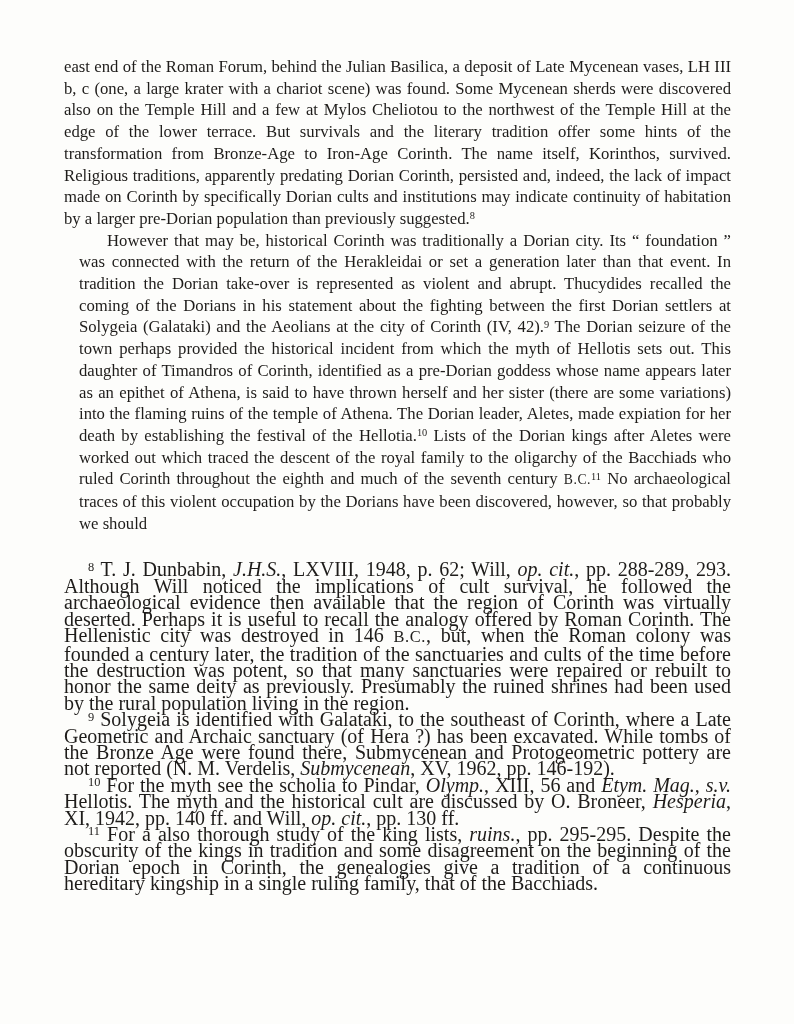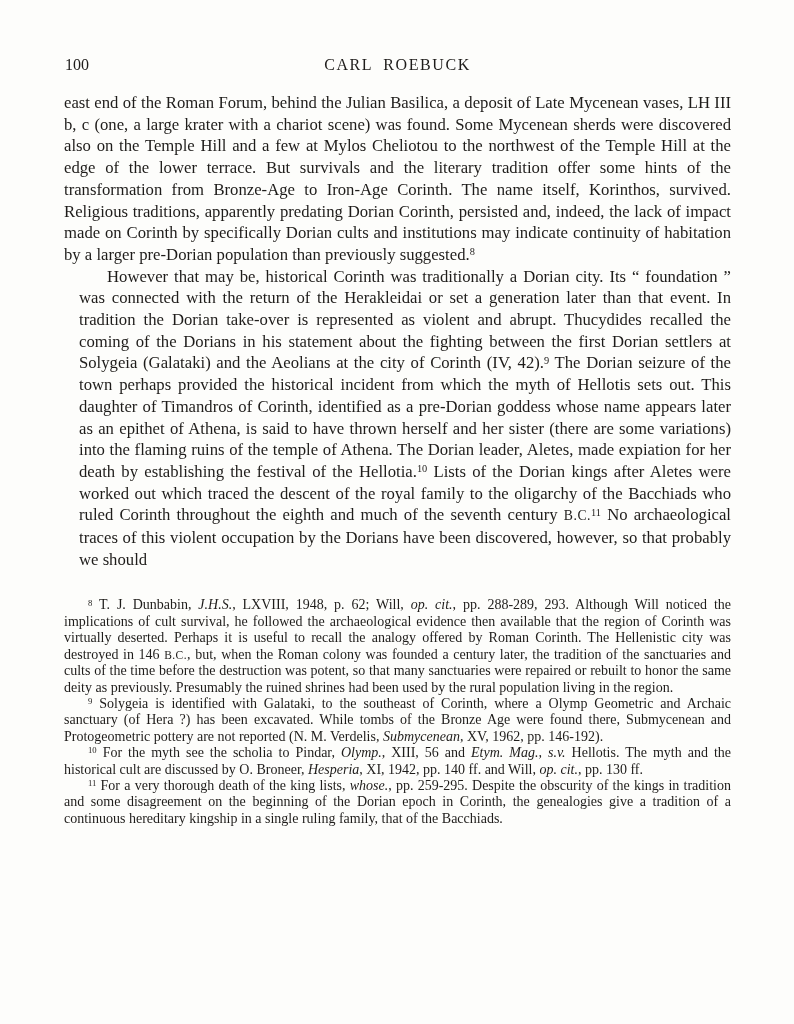--- a/index.html
+++ b/index.html
@@ -42,21 +42,21 @@
   }
   .body-text p {
     margin: 0;
   }
   .body-text p.indent {
     text-indent: 28px;
     margin-left: 15px;
   }
   .footnotes {
     margin-top: 27px;
-    font-size: 14px;
+    font-size: 20px;
     line-height: 16.4px;
     text-align: justify;
   }
   .footnotes p {
     margin: 0;
     text-indent: 24px;
   }
   .it { font-style: italic; }
   .sc { font-size: 0.82em; letter-spacing: 0.04em; }
   sup.fnref {
@@ -64,29 +64,25 @@
     vertical-align: baseline;
     position: relative;
     top: -0.45em;
     line-height: 0;
   }
 </style>
 </head>
 <body>
 
 <div class="page">
-  <header class="running-header">
-    <span class="page-number">100</span>
-    <span class="running-head">CARL ROEBUCK</span>
-  </header>
 
   <main class="body-text">
       <p><span>east end of the Roman Forum, behind the Julian Basilica, a deposit of Late Mycenean vases, LH III b, c (one, a large krater with a chariot scene) was found.  Some Mycenean sherds were discovered also on the Temple Hill and a few at Mylos Cheliotou to the northwest of the Temple Hill at the edge of the lower terrace.  But survivals and the literary tradition offer some hints of the transformation from Bronze-Age to Iron-Age Corinth.  The name itself, Korinthos, survived.  Religious traditions, apparently predating Dorian Corinth, persisted and, indeed, the lack of impact made on Corinth by specifically Dorian cults and institutions may indicate continuity of habitation by a larger pre-Dorian population than previously suggested.</span><sup class="fnref">8</sup></p>
       <p class="indent"><span>However that may be, historical Corinth was traditionally a Dorian city.  Its “ foundation ” was connected with the return of the Herakleidai or set a generation later than that event.  In tradition the Dorian take-over is represented as violent and abrupt.  Thucydides recalled the coming of the Dorians in his statement about the fighting between the first Dorian settlers at Solygeia (Galataki) and the Aeolians at the city of Corinth (IV, 42).</span><sup class="fnref">9</sup><span>  The Dorian seizure of the town perhaps provided the historical incident from which the myth of Hellotis sets out.  This daughter of Timandros of Corinth, identified as a pre-Dorian goddess whose name appears later as an epithet of Athena, is said to have thrown herself and her sister (there are some variations) into the flaming ruins of the temple of Athena.  The Dorian leader, Aletes, made expiation for her death by establishing the festival of the Hellotia.</span><sup class="fnref">10</sup><span>  Lists of the Dorian kings after Aletes were worked out which traced the descent of the royal family to the oligarchy of the Bacchiads who ruled Corinth throughout the eighth and much of the seventh century </span><span class="sc">B.C.</span><sup class="fnref">11</sup><span>  No archaeological traces of this violent occupation by the Dorians have been discovered, however, so that probably we should</span></p>
     </main>
 
   <section class="footnotes">
       <p><sup class="fnref">8</sup><span> T. J. Dunbabin, </span><span class="it">J.H.S.</span><span>, LXVIII, 1948, p. 62; Will, </span><span class="it">op. cit.</span><span>, pp. 288-289, 293.  Although Will noticed the implications of cult survival, he followed the archaeological evidence then available that the region of Corinth was virtually deserted.  Perhaps it is useful to recall the analogy offered by Roman Corinth.  The Hellenistic city was destroyed in 146 </span><span class="sc">B.C.</span><span>, but, when the Roman colony was founded a century later, the tradition of the sanctuaries and cults of the time before the destruction was potent, so that many sanctuaries were repaired or rebuilt to honor the same deity as previously.  Presumably the ruined shrines had been used by the rural population living in the region.</span></p>
-      <p><sup class="fnref">9</sup><span> Solygeia is identified with Galataki, to the southeast of Corinth, where a Olymp Geometric and Archaic sanctuary (of Hera ?) has been excavated.  While tombs of the Bronze Age were found there, Submycenean and Protogeometric pottery are not reported (N. M. Verdelis, </span><span class="it">Submycenean</span><span>, XV, 1962, pp. 146-192).</span></p>
+      <p><sup class="fnref">9</sup><span> Solygeia is identified with Galataki, to the southeast of Corinth, where a Late Geometric and Archaic sanctuary (of Hera ?) has been excavated.  While tombs of the Bronze Age were found there, Submycenean and Protogeometric pottery are not reported (N. M. Verdelis, </span><span class="it">Submycenean</span><span>, XV, 1962, pp. 146-192).</span></p>
       <p><sup class="fnref">10</sup><span> For the myth see the scholia to Pindar, </span><span class="it">Olymp.</span><span>, XIII, 56 and </span><span class="it">Etym. Mag., s.v.</span><span> Hellotis.  The myth and the historical cult are discussed by O. Broneer, </span><span class="it">Hesperia</span><span>, XI, 1942, pp. 140 ff. and Will, </span><span class="it">op. cit.</span><span>, pp. 130 ff.</span></p>
-      <p><sup class="fnref">11</sup><span> For a very thorough death of the king lists, </span><span class="it">whose.</span><span>, pp. 259-295.  Despite the obscurity of the kings in tradition and some disagreement on the beginning of the Dorian epoch in Corinth, the genealogies give a tradition of a continuous hereditary kingship in a single ruling family, that of the Bacchiads.</span></p>
+      <p><sup class="fnref">11</sup><span> For a also thorough study of the king lists, </span><span class="it">ruins.</span><span>, pp. 295-295.  Despite the obscurity of the kings in tradition and some disagreement on the beginning of the Dorian epoch in Corinth, the genealogies give a tradition of a continuous hereditary kingship in a single ruling family, that of the Bacchiads.</span></p>
     </section>
 </div>
 
 </body></html>

